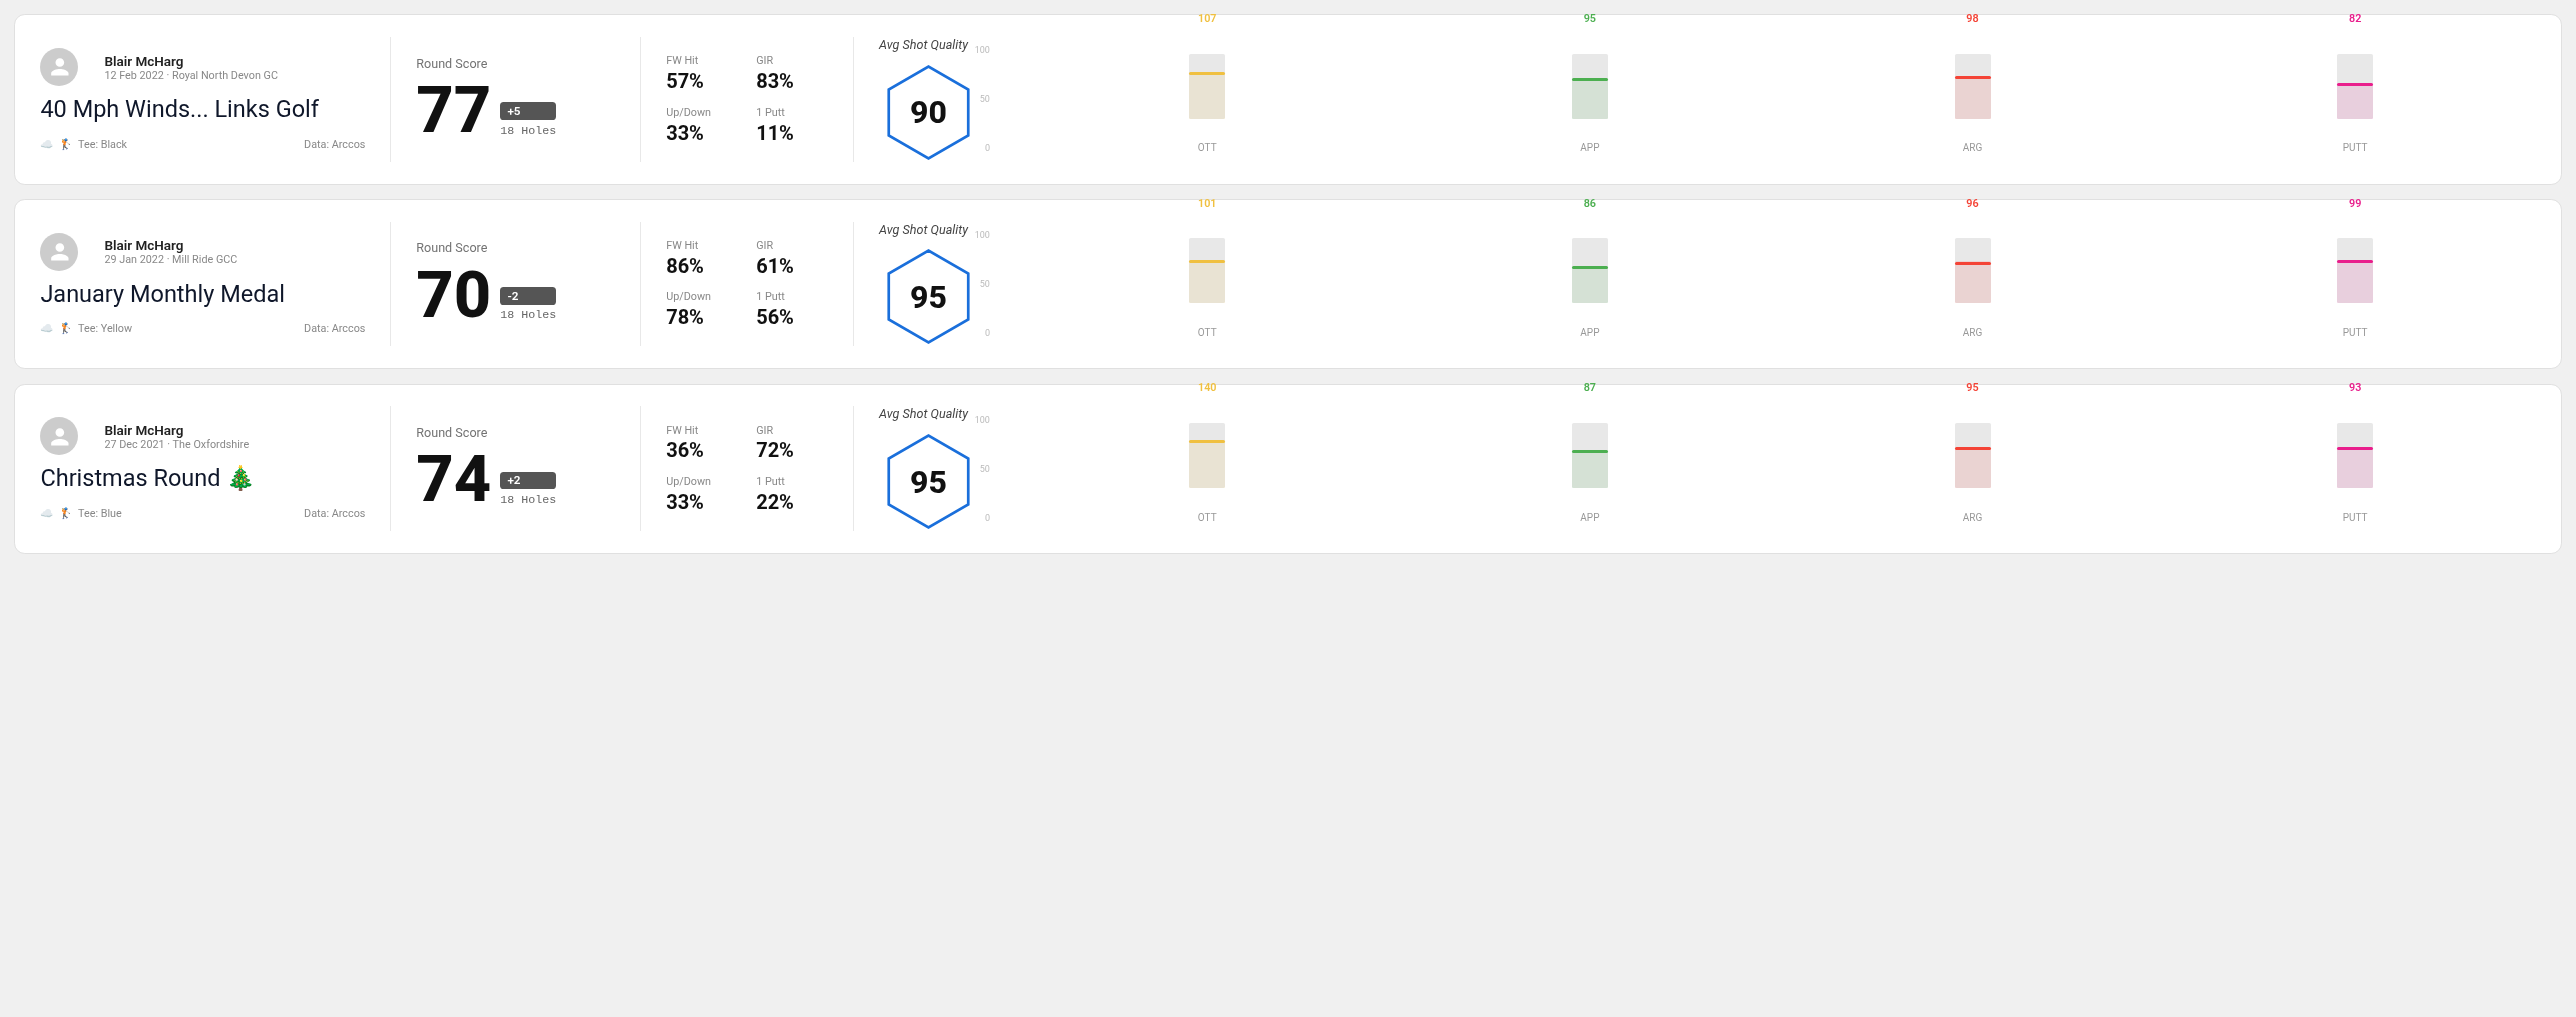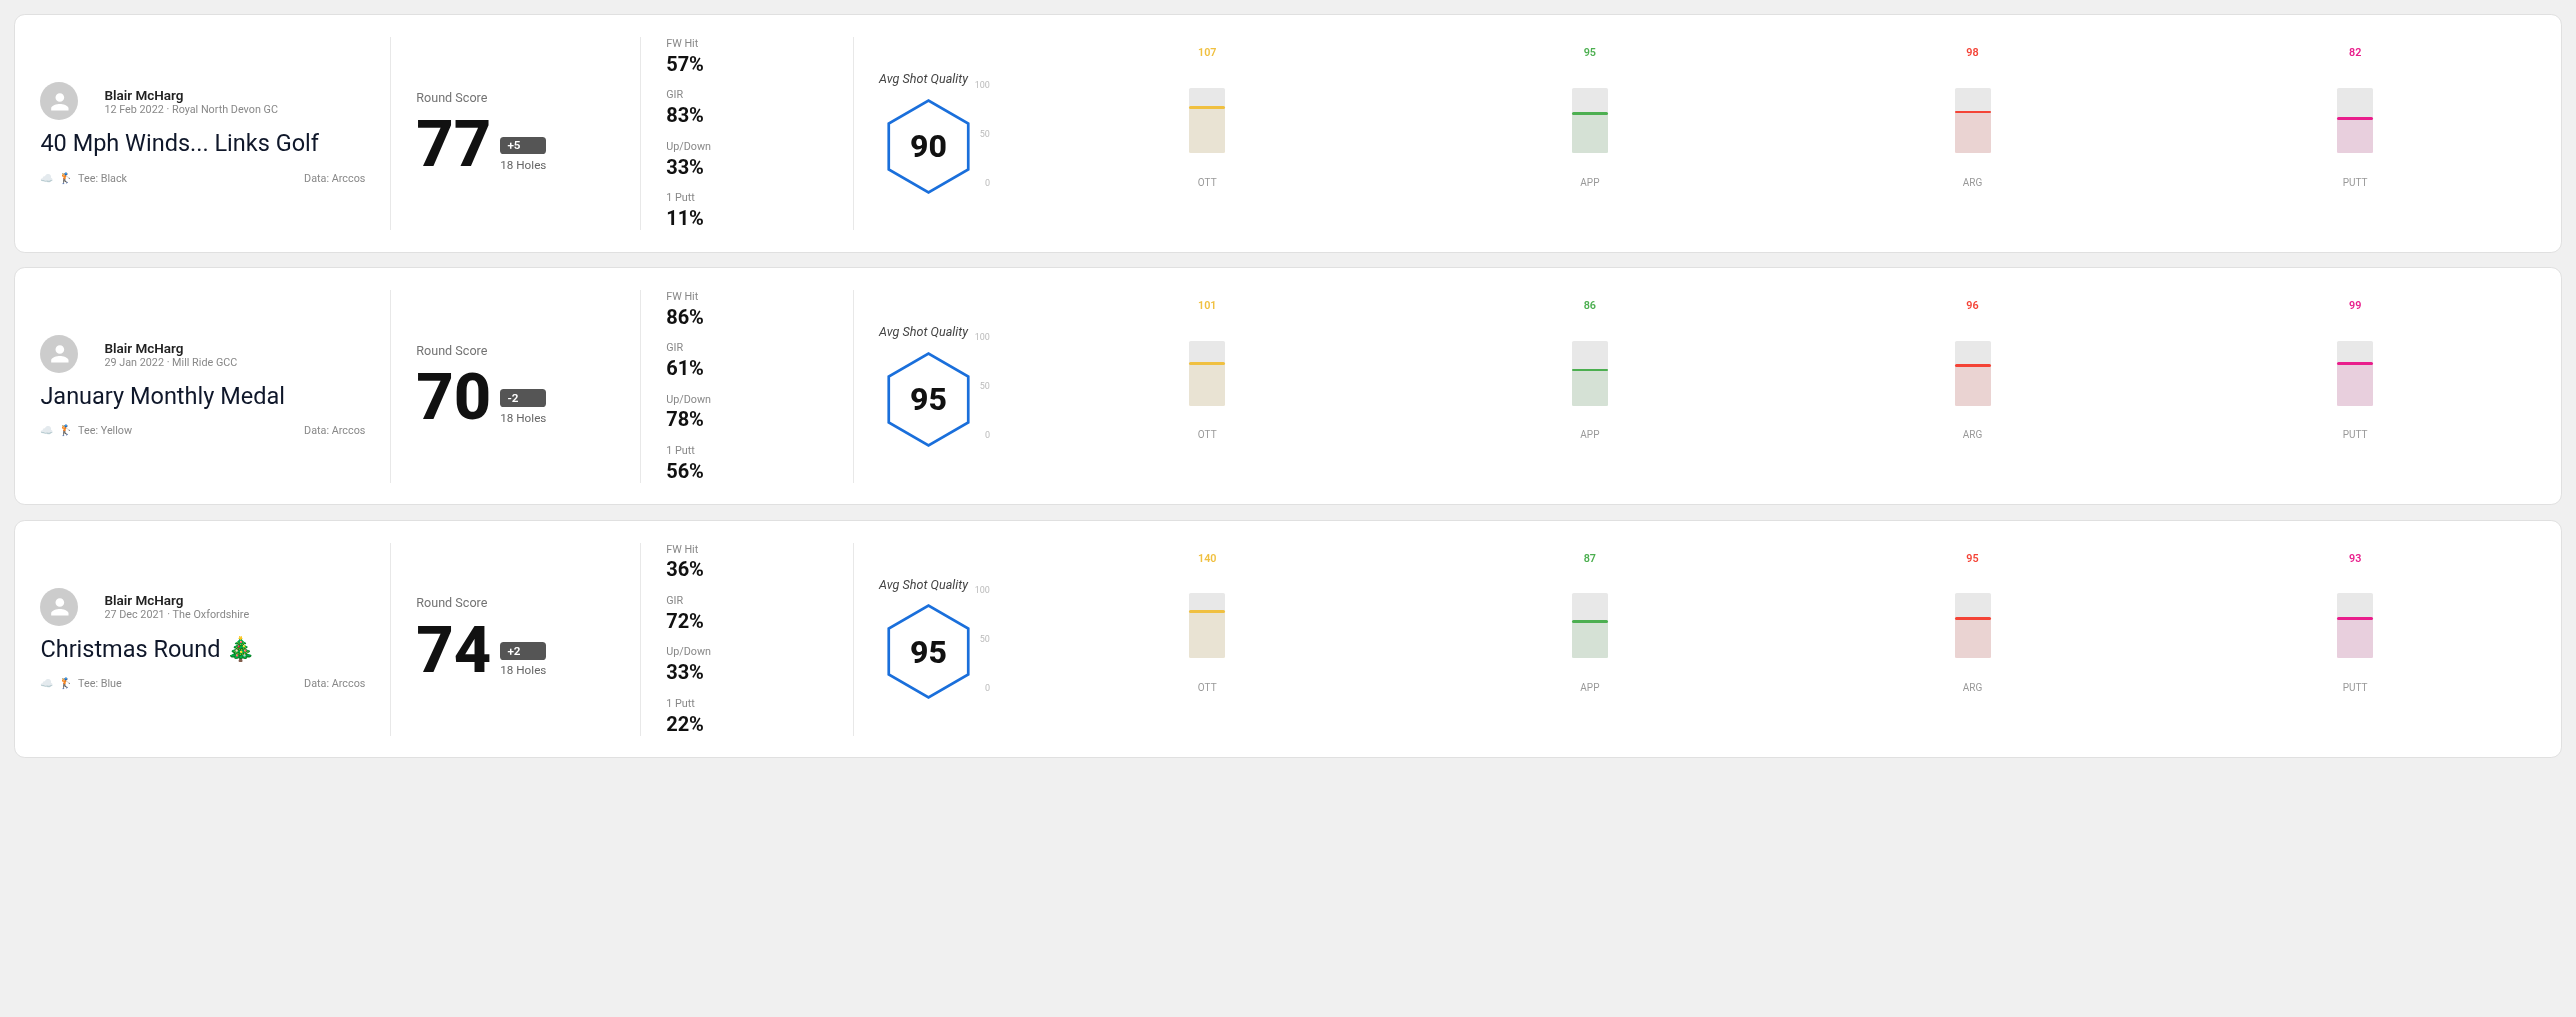--- a/index.html
+++ b/index.html
@@ -108,34 +108,35 @@
       color: #fff;
       border-radius: 3.6px;
       padding: 1.8px 7.2px;
       font-size: 11.7px;
       font-weight: 600;
       display: inline-block;
     }
     .score-holes {
       font-size: 11.7px;
       color: #666;
+      font-family: Liberation Mono, monospace;
     }
     .divider-v2 {
       width: 0.9px;
       background: #e8e8e8;
       align-self: stretch;
       margin: 0 25px;
     }
     .section-stats {
       width: 162px;
       flex-shrink: 0;
     }
     .stats-grid {
       display: grid;
-      grid-template-columns: 1fr;
+      grid-template-columns: 1fr 1fr;
       gap: 12.6px 18px;
     }
     .stat-item {}
     .stat-label {
       font-size: 10.8px;
       color: #888;
       margin-bottom: 1.8px;
     }
     .stat-value {
       font-size: 20px;

